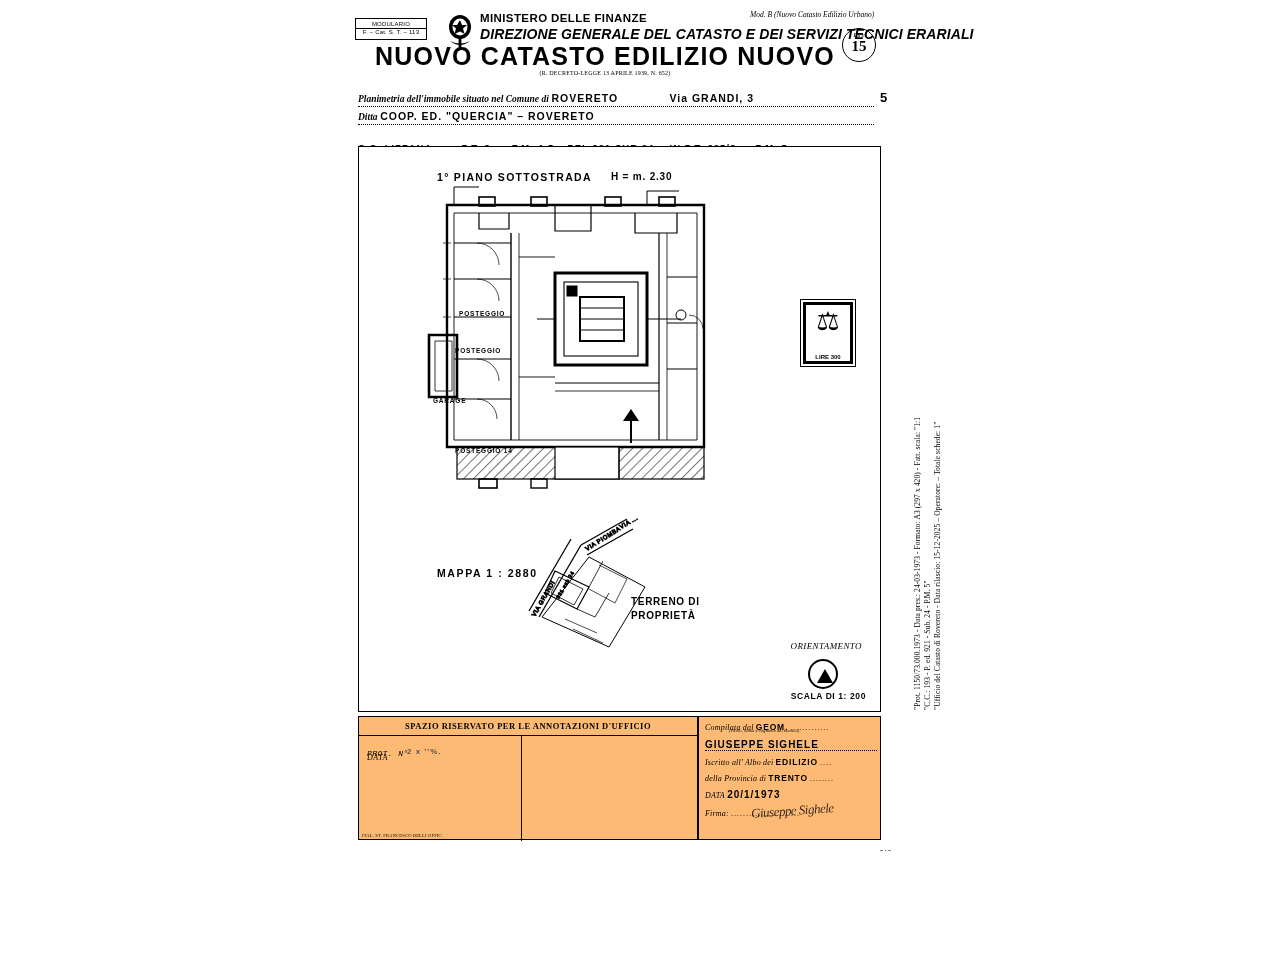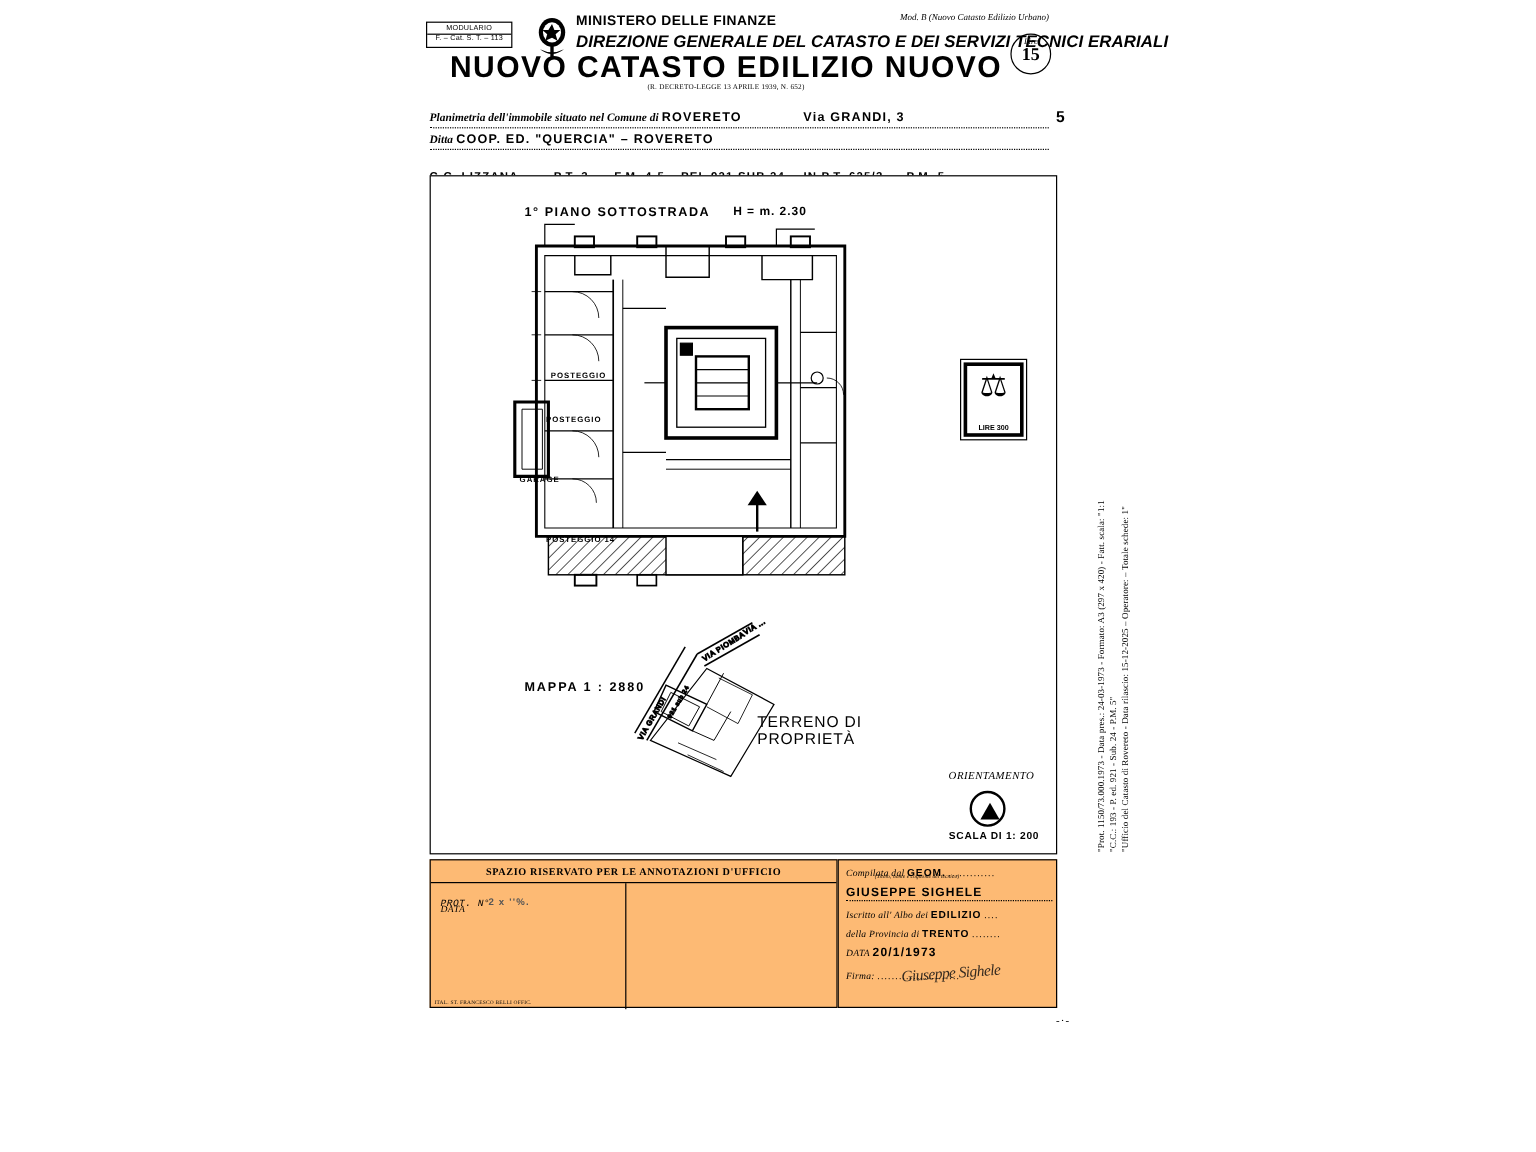--- a/index.html
+++ b/index.html
@@ -108,22 +108,22 @@
     position:absolute; right:42px; bottom:22px; width:30px; height:30px;
     border:2px solid #000; border-radius:50%;
   }
   .compass:after {
     content:""; position:absolute; left:7px; top:8px;
     width:0; height:0; border-left:8px solid transparent;
     border-right:8px solid transparent; border-bottom:14px solid #000;
   }
   .terreno {
     position:absolute; left:272px; top:448px;
-    font-family:"Liberation Sans", sans-serif; font-size:13px;
-    font-weight:normal; letter-spacing:0.7px; line-height:14px;
+    font-family:"Liberation Sans", sans-serif; font-size:10px;
+    font-weight:bold; letter-spacing:0.7px; line-height:14px;
   }
   .stampbox {
     position:absolute; left:441px; top:152px; width:56px; height:68px;
     border:1px solid #000; background:#fff; padding:2px;
   }
   .stampinner {
     width:100%; height:100%; border:3px solid #000; position:relative;
     background:#fff; overflow:hidden;
   }
   .stampinner .fig {

